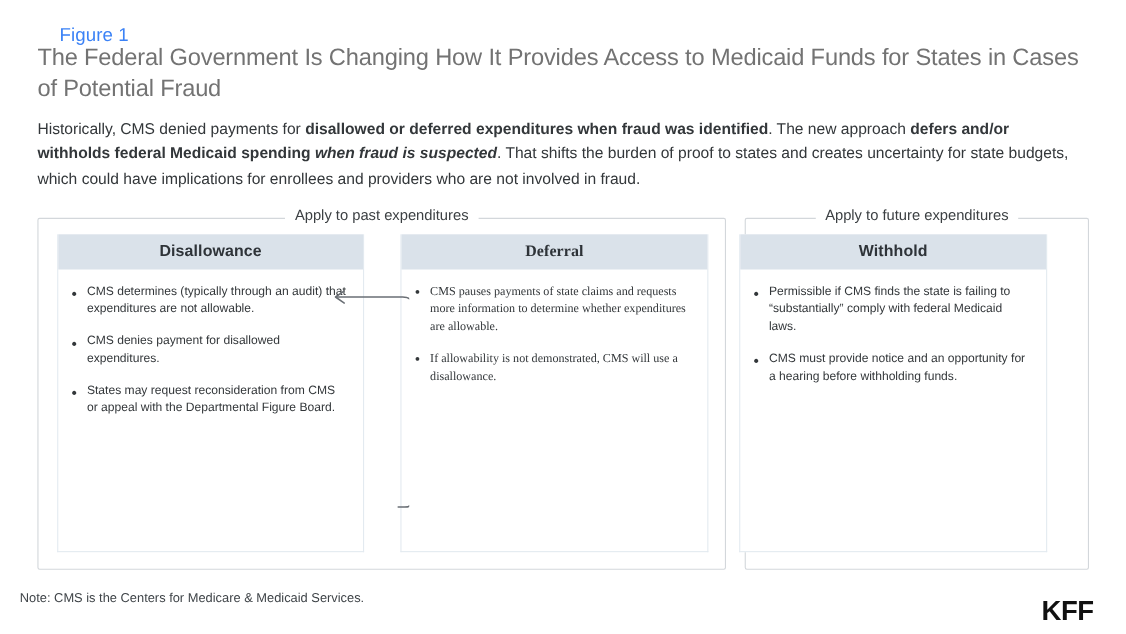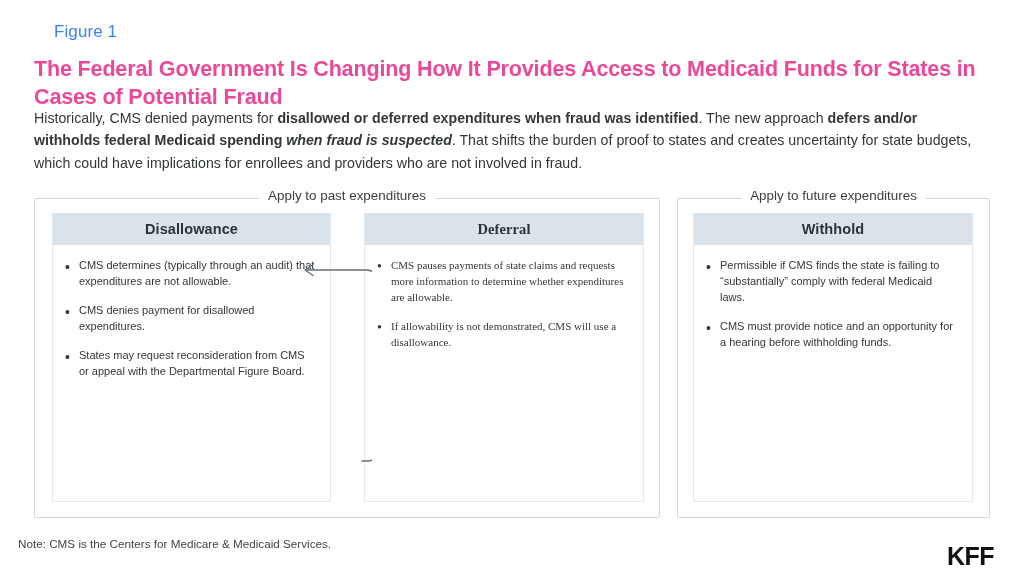--- a/index.html
+++ b/index.html
@@ -29,26 +29,26 @@
     left: 34px;
     top: 22px;
     font-size: 17px;
     color: #3b82f6;
     letter-spacing: 0.1px;
     margin-left: 20px;
   }
   .fig-title {
     position: absolute;
     left: 34px;
-    top: 56px;
+    top: 39px;
     width: 960px;
     font-size: 21.5px;
-    font-weight: bold;
+    font-weight: normal;
     line-height: 1.28;
-    color: #ec4899;
+    color: #737373;
     letter-spacing: -0.15px;
   }
   .fig-subtitle {
     position: absolute;
     left: 34px;
     top: 107px;
     width: 952px;
     font-size: 14.2px;
     line-height: 1.57;
     color: #33373a;
@@ -99,21 +99,21 @@
     font-weight: bold;
     color: #2e3338;
     letter-spacing: 0.1px;
   }
   .card-body {
     padding: 13px 14px 10px 8px;
   }
 
   .card-1 { left: 52px;  top: 213px; width: 279px; height: 289px; }
   .card-2 { left: 364px; top: 213px; width: 280px; height: 289px; font-family: Liberation Serif, serif; }
-  .card-3 { left: 693px; top: 213px; width: 280px; height: 289px; }
+  .card-3 { left: 672px; top: 213px; width: 280px; height: 289px; }
 
   ul.bullets {
     list-style: none;
     margin: 0;
     padding: 0;
   }
   ul.bullets li {
     position: relative;
     padding-left: 18px;
     margin-bottom: 13px;

